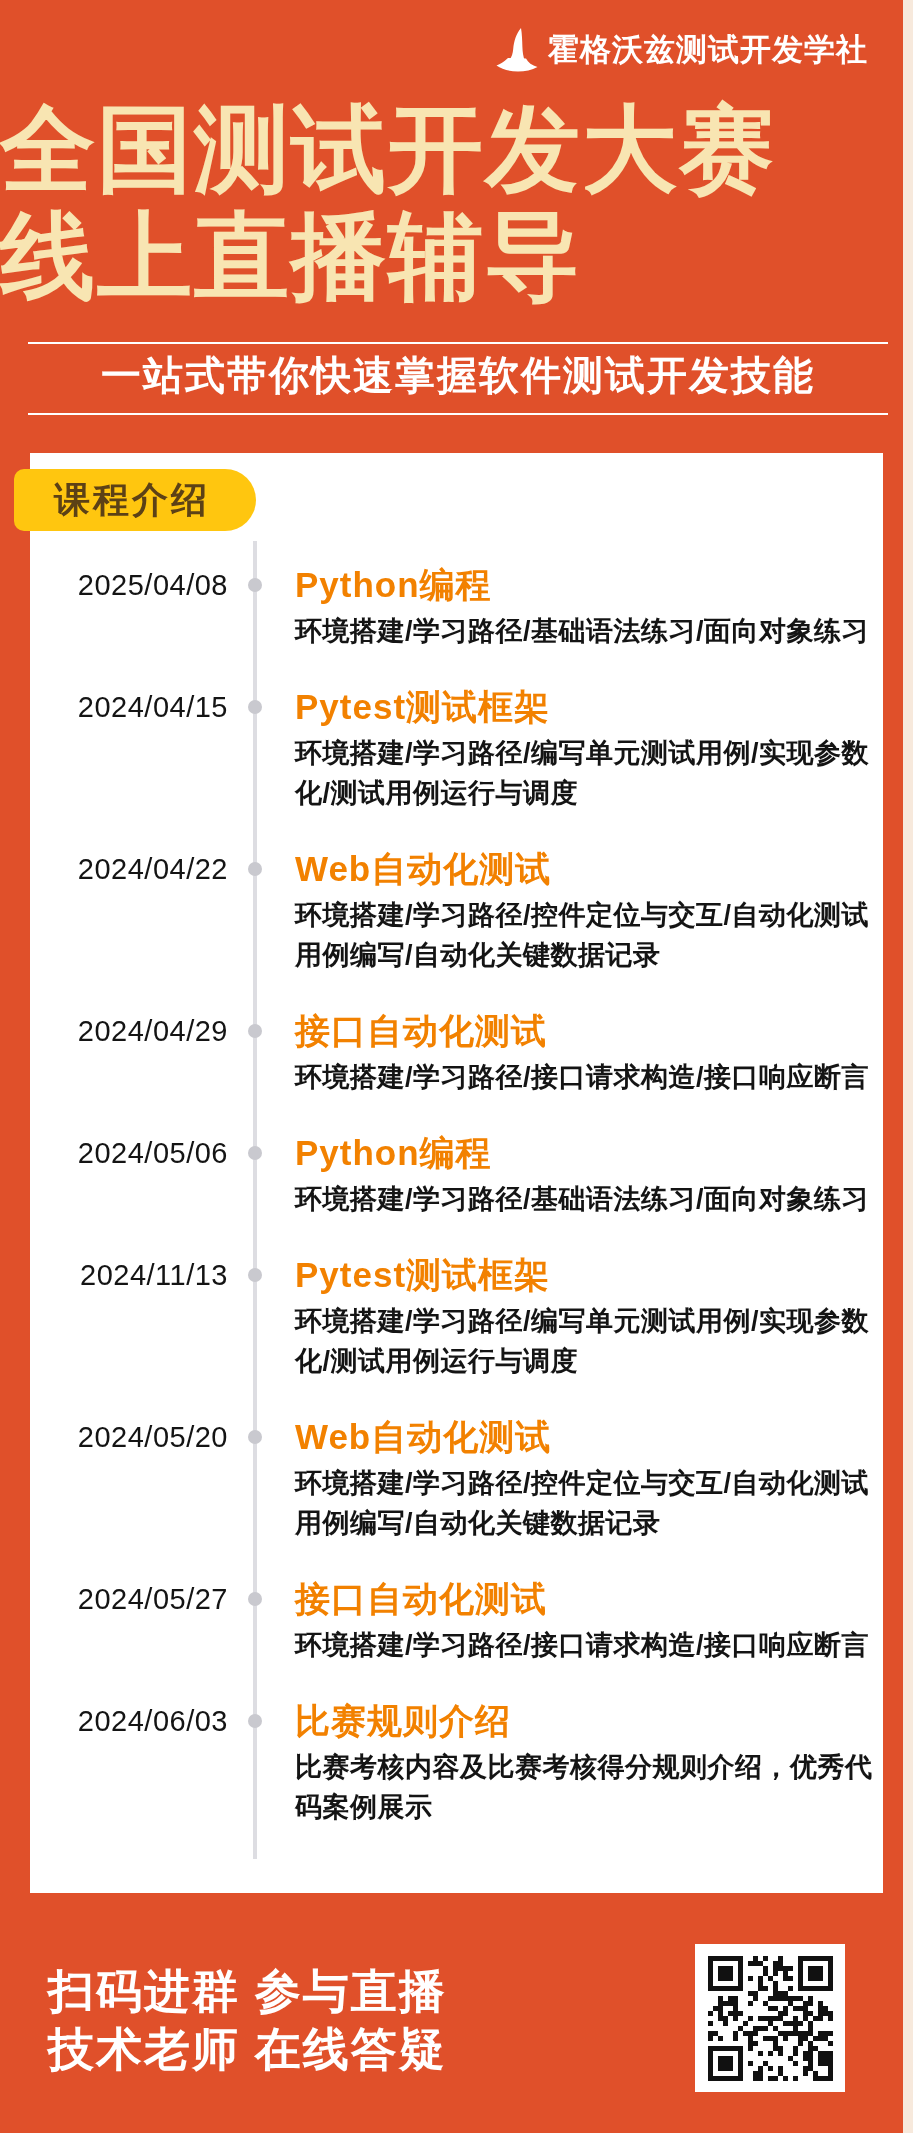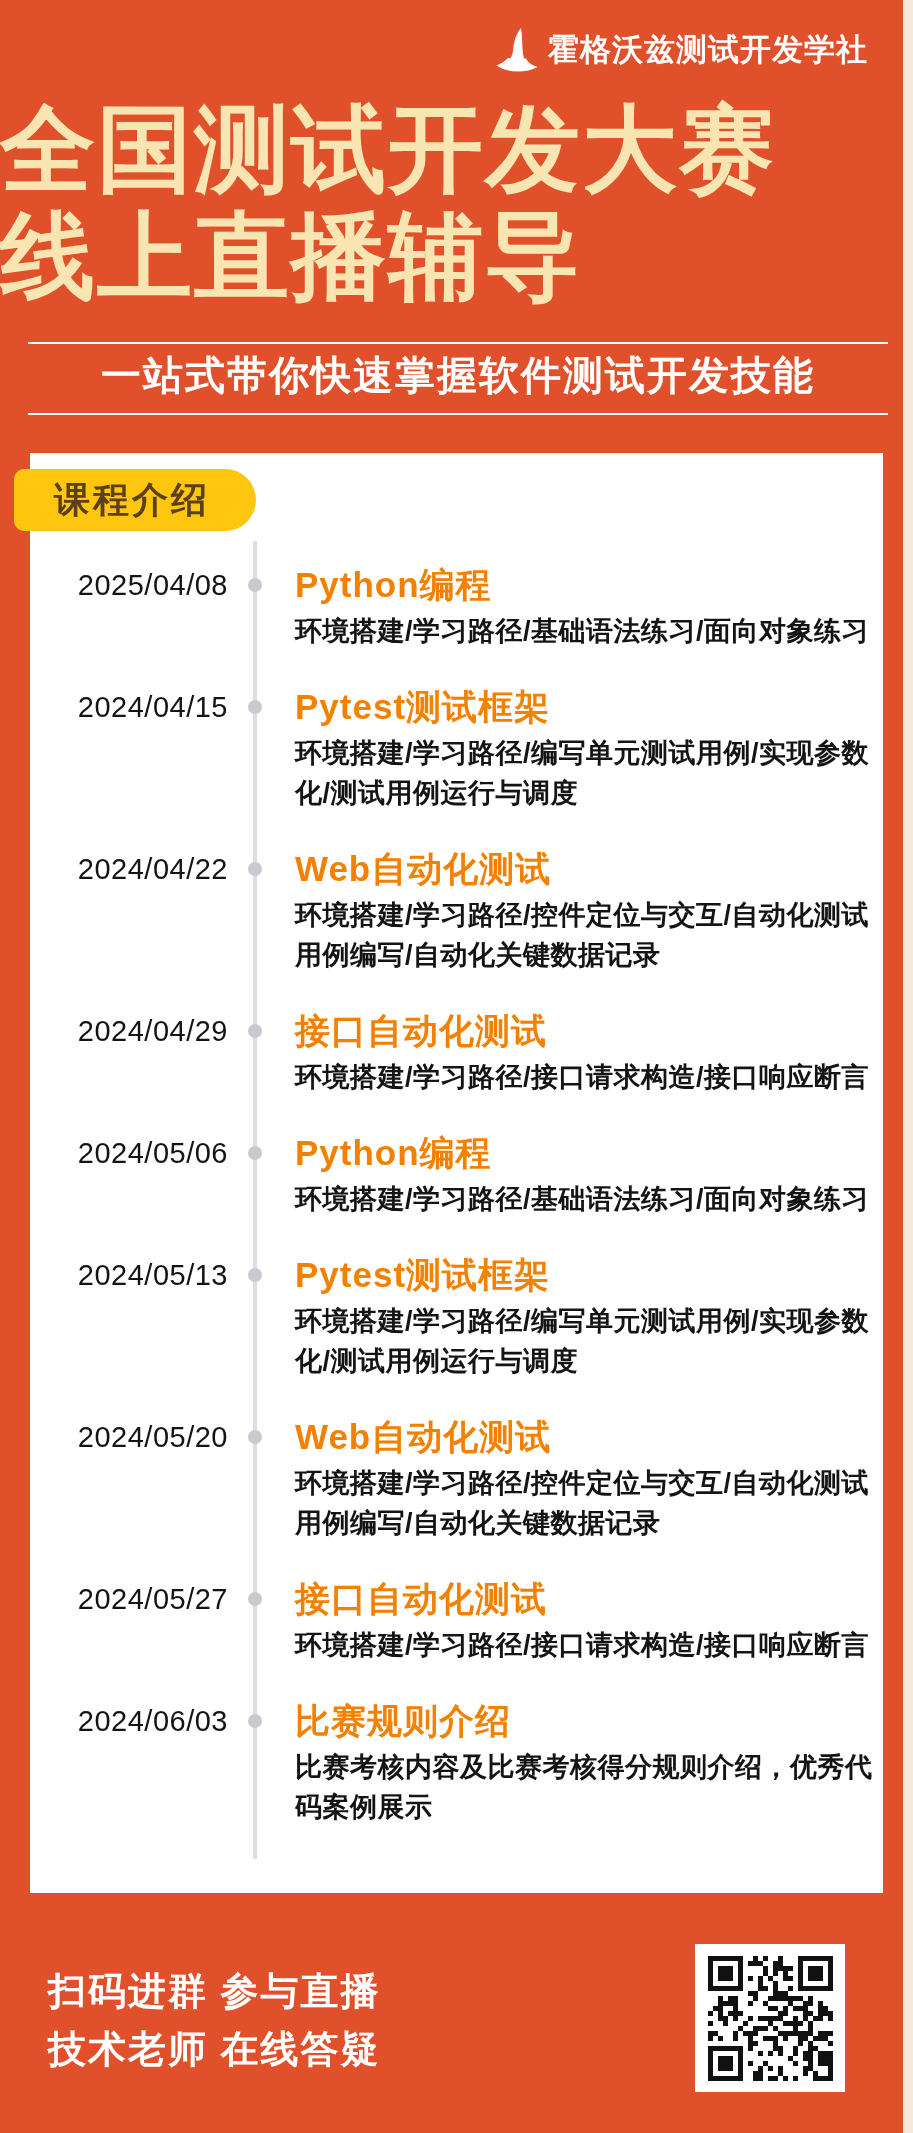--- a/index.html
+++ b/index.html
@@ -79,21 +79,21 @@
     letter-spacing:1px;
   }
   .entry .desc{
     margin-top:4px;
     font-size:27px;line-height:40px;font-weight:700;color:var(--ink);
     letter-spacing:0.5px;
   }
   
   .footer-text{
     position:absolute;left:48px;top:1962px;color:#fff;
-    font-size:38px;font-weight:700;letter-spacing:2px;
+    font-size:46px;font-weight:700;letter-spacing:2px;
   }
   .footer-text div{line-height:58px;}
   .qr-box{
     position:absolute;left:695px;top:1944px;width:150px;height:148px;
     background:#fff;display:flex;align-items:center;justify-content:center;
   }
 </style>
 </head>
 <body>
 
@@ -161,21 +161,21 @@
   <div class="entry">
     <div class="date">2024/05/06</div>
     <div class="dot"></div>
     <div class="content">
       <div class="title">Python编程</div>
       <div class="desc">环境搭建/学习路径/基础语法练习/面向对象练习</div>
     </div>
   </div>
 
   <div class="entry">
-    <div class="date">2024/05/13</div>
+    <div class="date">2024/11/13</div>
     <div class="dot"></div>
     <div class="content">
       <div class="title">Pytest测试框架</div>
       <div class="desc">环境搭建/学习路径/编写单元测试用例/实现参数化/测试用例运行与调度</div>
     </div>
   </div>
 
   <div class="entry">
     <div class="date">2024/05/20</div>
     <div class="dot"></div>

